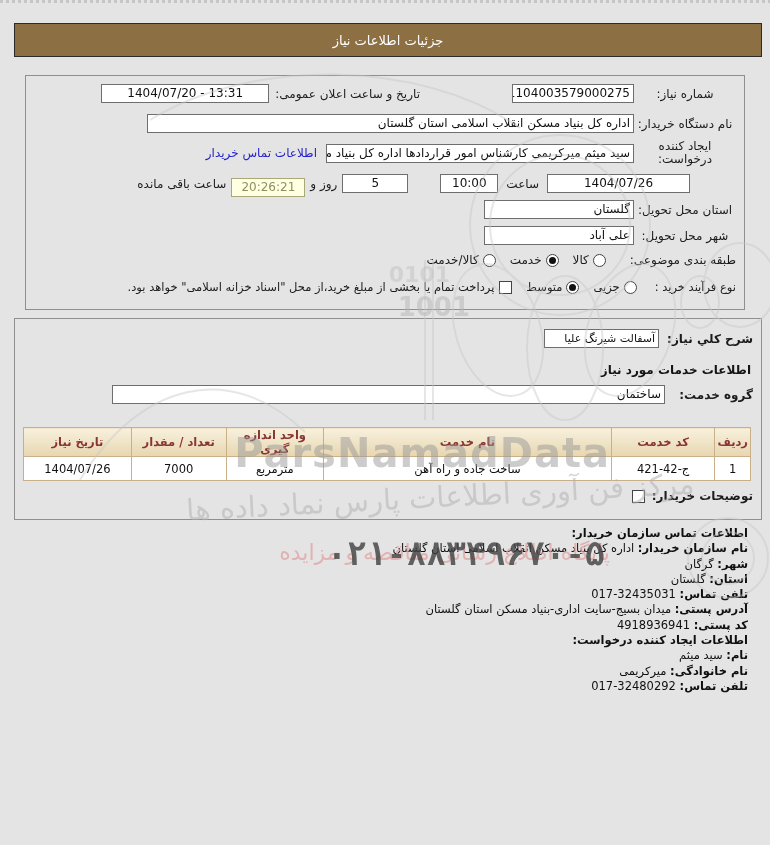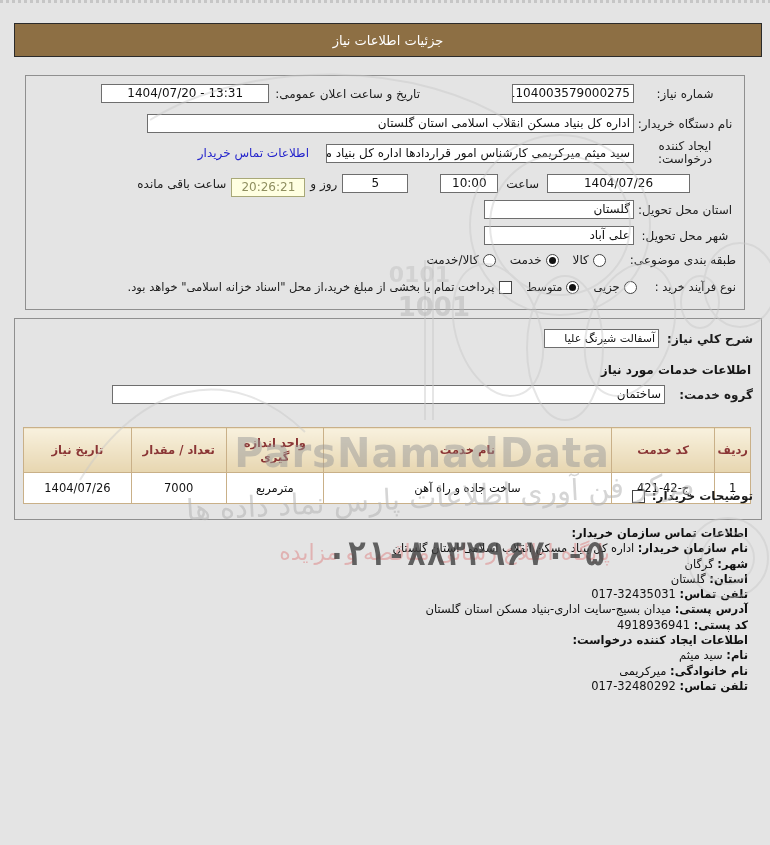--- a/index.html
+++ b/index.html
@@ -30,21 +30,21 @@
   .radio{width:13px;height:13px;border:1px solid #444;border-radius:50%;background:#fff;
     display:inline-block;position:relative;flex:none;margin-left:4px;}
   .radio.checked::after{content:"";position:absolute;top:2px;left:2px;right:2px;bottom:2px;
     background:#111;border-radius:50%;}
   .checkbox{width:13px;height:13px;border:1px solid #444;background:#fff;
     display:inline-block;flex:none;margin-left:5px;}
   .opt{margin-left:14px;white-space:nowrap;}
   .sect-title{position:absolute;font-weight:bold;color:#151515;}
   table.svc{position:absolute;top:108px;right:10px;width:728px;border-collapse:collapse;
     font-size:11.5px;background:#fff;}
-  table.svc td{border:1px solid #c9b088;text-align:center;height:24px;padding:8px 2px;}
+  table.svc td{border:1px solid #c9b088;text-align:center;height:24px;padding:0 2px;}
   table.svc tr.head td{background:linear-gradient(#f8f1de,#e7d6b0);color:#8a3535;
     font-weight:bold;}
   .contact{position:absolute;top:526px;right:22px;left:32px;text-align:right;
     direction:rtl;font-size:11.5px;line-height:15.3px;z-index:2;color:#101010;}
   .wm{position:absolute;pointer-events:none;z-index:3;}
   .wm-brand{top:430px;right:160px;font-size:40px;font-weight:bold;color:#9a9a9a;
     opacity:.5;letter-spacing:1px;direction:ltr;}
   .wm-callig{top:480px;right:75px;font-size:29px;color:#b3b3b3;opacity:.55;
     transform:rotate(-3deg);white-space:nowrap;}
   .wm-pink1{top:540px;right:160px;font-size:22px;color:#e0a6a6;opacity:.8;white-space:nowrap;}
@@ -74,21 +74,21 @@
 
   <div class="row" style="top:38px">
     <span class="lbl lblcol">نام دستگاه خریدار:</span>
     <div class="field w487">اداره کل بنیاد مسکن انقلاب اسلامی استان گلستان</div>
   </div>
 
   <div class="row" style="top:64px">
     <span class="lbl2 lblcol">ایجاد کننده
 درخواست:</span>
     <div class="field w308">سید میثم میرکریمی کارشناس امور قراردادها اداره کل بنیاد مسکن انقلاب اسلا</div>
-    <span class="link" style="margin-right:17px">اطلاعات تماس خریدار</span>
+    <span class="link" style="margin-right:9px">اطلاعات تماس خریدار</span>
   </div>
 
   <div class="row" style="top:94px">
     <div class="field w143 center" style="margin-right:46px">1404/07/26</div>
     <span class="lbl" style="margin:0 8px">ساعت</span>
     <div class="field w58 center">10:00</div>
     <div class="field w66 center" style="margin-right:32px">5</div>
     <span class="lbl" style="margin:0 5px">روز و</span>
     <div class="field w74 countdown">20:26:21</div>
     <span class="lbl" style="margin-right:5px">ساعت باقی مانده</span>

